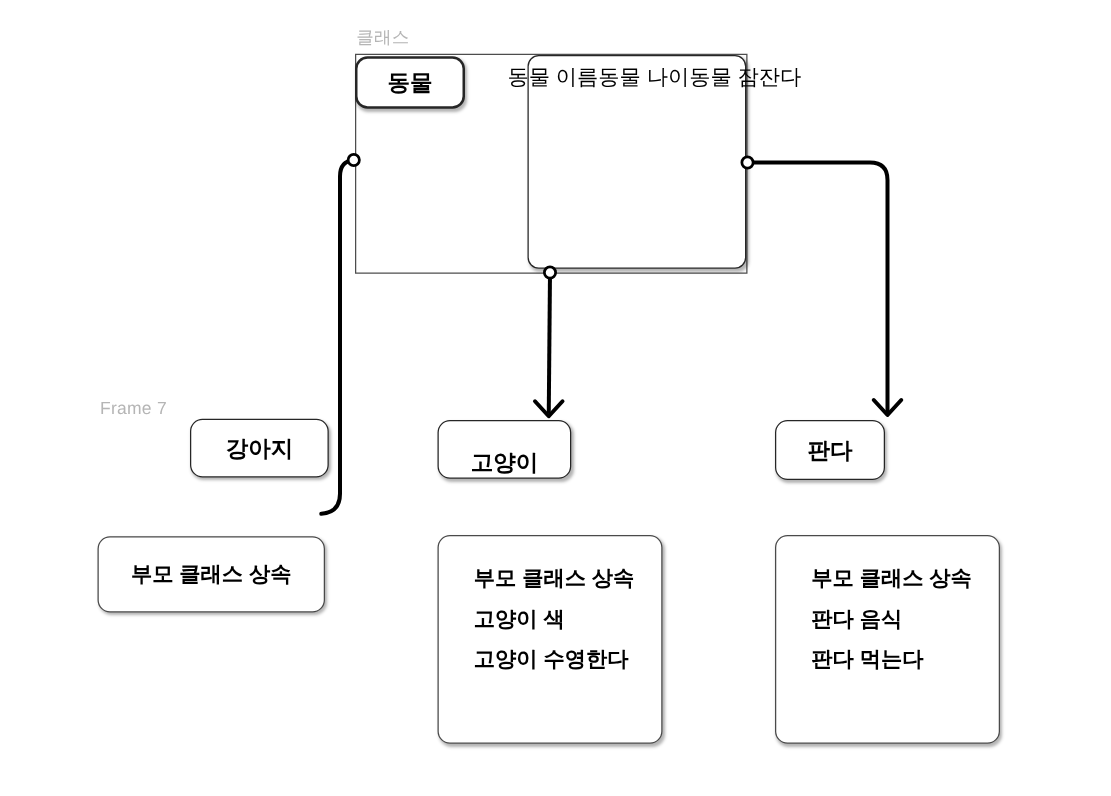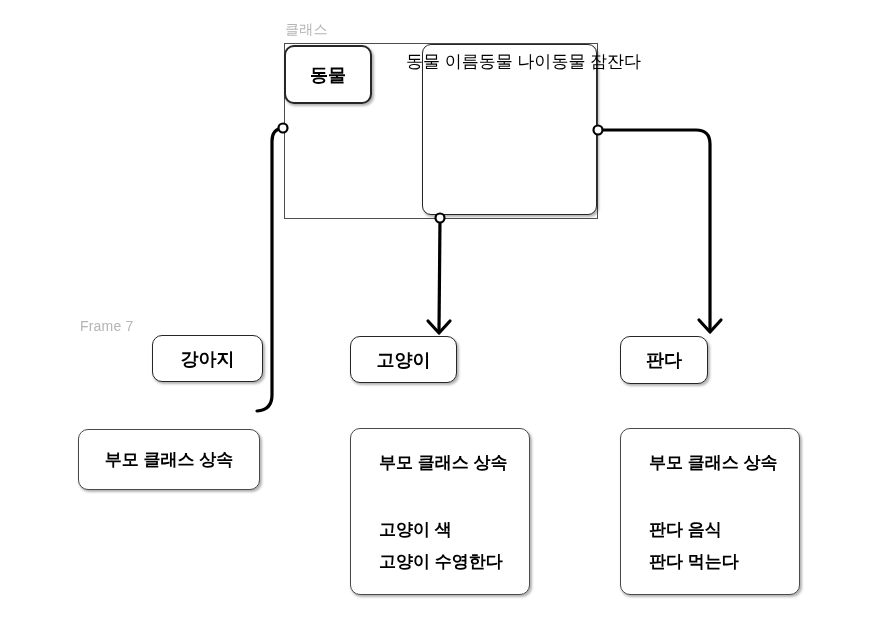--- a/index.html
+++ b/index.html
@@ -33,50 +33,50 @@
   .attr-line{line-height:34px;white-space:nowrap;}
   .detail-box{
     border-width:1.3px;border-color:#4a4a4a;font-weight:bold;font-size:17px;
     box-sizing:border-box;
   }
   .detail-center{
     display:flex;align-items:center;justify-content:center;
   }
   .detail-list{padding-left:28px;}
   .detail-head{margin-top:17px;line-height:34px;white-space:nowrap;}
-  .detail-attrs{margin-top:34px;}
+  .detail-attrs{}
   .detail-attr{line-height:32px;white-space:nowrap;}
   svg.connector-layer{
     position:absolute;left:0;top:0;pointer-events:none;
   }
 </style>
 </head>
 <body>
 
 <div class="frame-label" style="left:285px;top:21px;">클래스</div>
 
 <div class="frame-rect" style="left:284px;top:43px;width:312px;height:174px;"></div>
 
-<div class="box title-box" style="left:284px;top:45px;width:88px;height:59px;border-width:2px;">
+<div class="box title-box" style="left:284px;top:45px;width:88px;height:42px;border-width:2px;">
   <span>동물</span>
 </div>
 
 <div class="box attr-box" style="left:422px;top:44px;width:175px;height:171px;">
   <div class="attr-line">동물 이름</div>
   <div class="attr-line">동물 나이</div>
   <div class="attr-line">동물 잠잔다</div>
 </div>
 
 <div class="frame-label" style="left:80px;top:318px;">Frame 7</div>
 
 <div class="box title-box" style="left:116px;top:335px;width:111px;height:47px;margin-left:36px;">
   <span>강아지</span>
 </div>
 
-<div class="box title-box" style="left:350px;top:336px;width:107px;height:47px;">
+<div class="box title-box" style="left:350px;top:336px;width:107px;height:47px;align-items:flex-end;">
   <span>고양이</span>
 </div>
 
 <div class="box title-box" style="left:620px;top:336px;width:88px;height:48px;">
   <span>판다</span>
 </div>
 
 <div class="box detail-box detail-center" style="left:78px;top:429px;width:182px;height:61px;">
   <span>부모 클래스 상속</span>
 </div>

